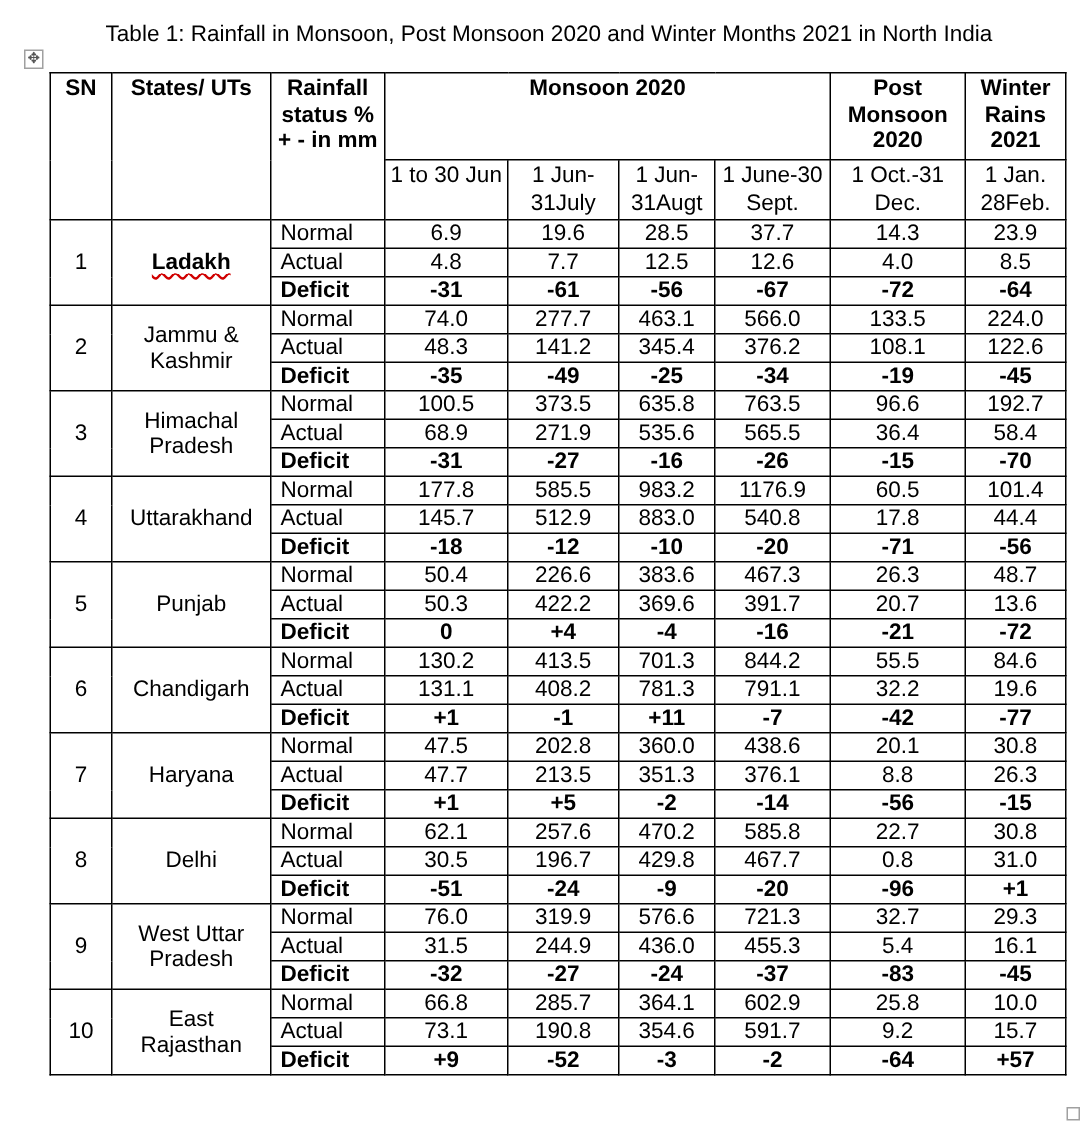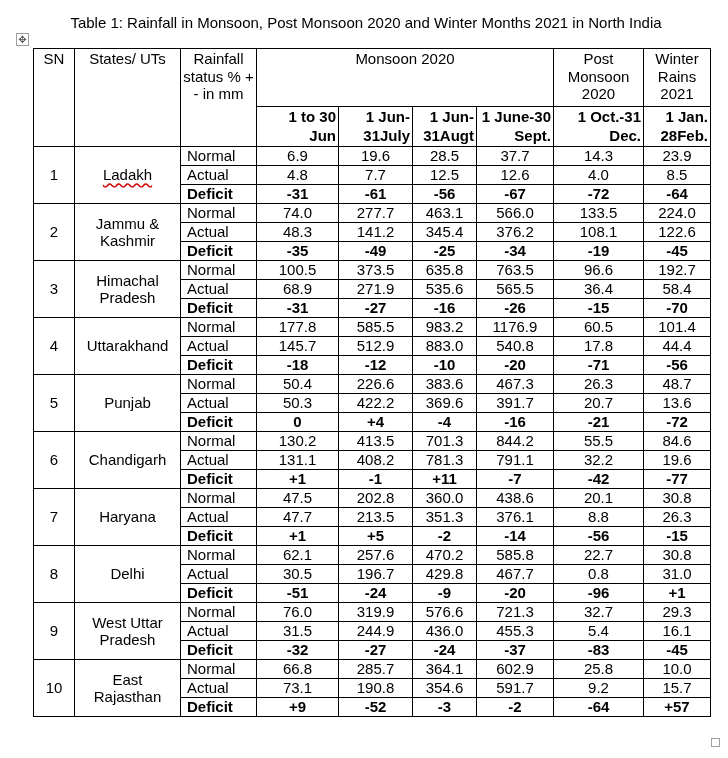--- a/index.html
+++ b/index.html
@@ -8,27 +8,27 @@
   .caption { position: absolute; left: 0; top: 14px; width: 728px; text-align: center;
              font-size: 15px; padding-left: 4px; box-sizing: border-box; white-space: nowrap; }
   .move-handle { position: absolute; left: 16px; top: 33px; width: 11px; height: 11px;
                  border: 1px solid #a0a0a0; font-size: 10px; line-height: 11px; text-align: center;
                  color: #555; background: #fff; }
   .resize-handle { position: absolute; left: 711px; top: 738px; width: 7px; height: 7px;
                    border: 1px solid #a0a0a0; background: #fff; }
   table { position: absolute; left: 33px; top: 48px; border-collapse: collapse;
           table-layout: fixed; font-size: 15px; }
   td, th { border: 1.5px solid #000; padding: 0 2px; text-align: center; line-height: 17.5px; }
-  th { font-weight: normal; vertical-align: top; padding-top: 1px; }
-  td.sub { font-weight: bold; vertical-align: top; line-height: 19px; text-align: right; }
+  th { font-weight: bold; vertical-align: top; padding-top: 1px; }
+  td.sub { font-weight: normal; vertical-align: top; line-height: 19px; }
   td.row { height: 18px; }
   td.status { text-align: left; padding-left: 6px; margin-top: 25px; }
   tr.deficit td.val, tr.deficit td.status { font-weight: bold; }
   td.sn, td.state { vertical-align: middle; }
-  .wavy { text-decoration: underline wavy #d00000; text-underline-offset: 2px; }
+  .wavy { text-decoration: underline wavy #d00000; text-underline-offset: 2px; font-weight: bold; }
 </style>
 </head>
 <body>
 
 <div class="caption">Table 1: Rainfall in Monsoon, Post Monsoon 2020 and Winter Months 2021 in North India</div>
 <div class="move-handle">✥</div>
 
 <table>
   <colgroup>
     <col style="width:41px">

